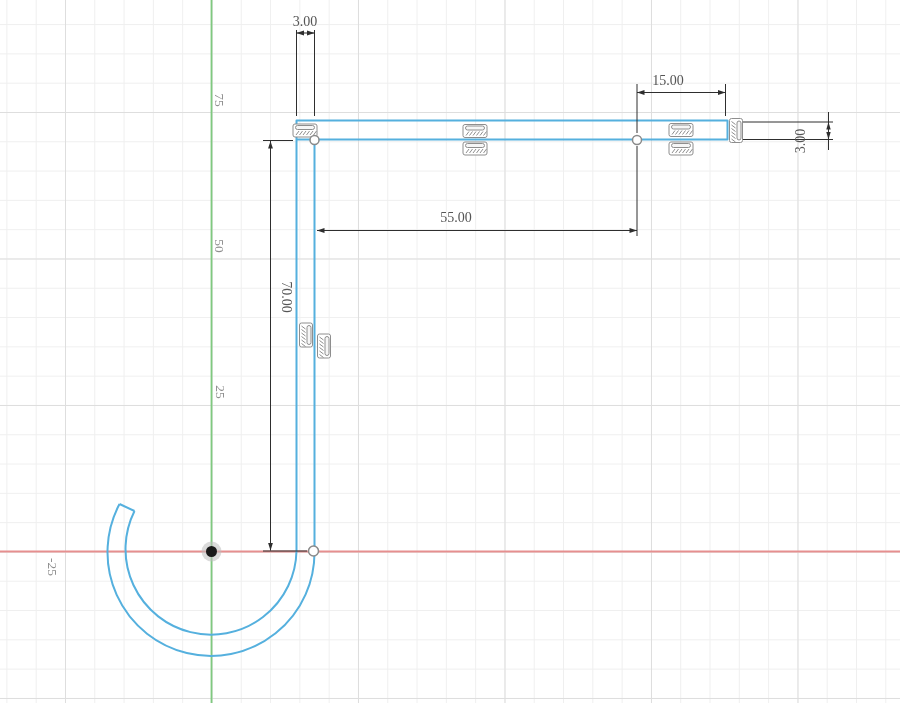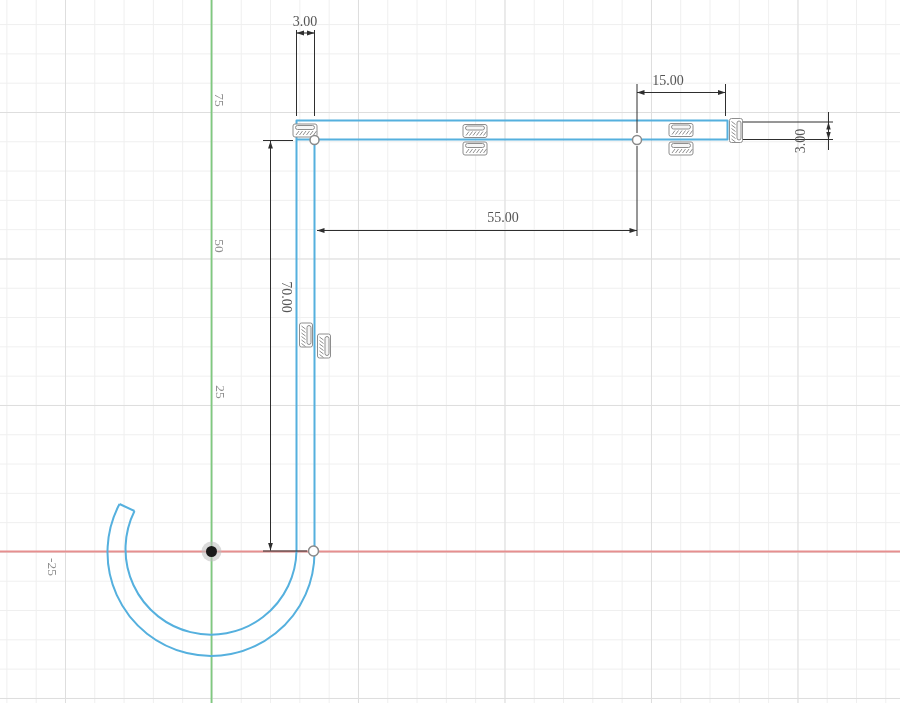--- a/index.html
+++ b/index.html
@@ -116,21 +116,21 @@
     <circle class="pt" cx="313.5" cy="551" r="5"></circle>
 
     <g>
       <circle class="origin-halo" cx="211.5" cy="551.5" r="10"></circle>
       <circle class="origin-dot" cx="211.5" cy="551.5" r="5.5"></circle>
     </g>
   </svg>
 
   <div class="label dim-label c" style="left:305px;top:21.5px;">3.00</div>
   <div class="label dim-label c" style="left:668px;top:80.5px;">15.00</div>
-  <div class="label dim-label c" style="left:503px;top:218px;">55.00</div>
+  <div class="label dim-label c" style="left:456px;top:218px;">55.00</div>
   <div class="label dim-label c90" style="left:286px;top:297px;">70.00</div>
   <div class="label dim-label cm90" style="left:800.5px;top:140.5px;">3.00</div>
 
   <div class="label axis-label c90" style="left:219px;top:100px;">75</div>
   <div class="label axis-label c90" style="left:219px;top:246px;">50</div>
   <div class="label axis-label c90" style="left:220px;top:391.5px;">25</div>
   <div class="label axis-label c90" style="left:52px;top:566.5px;">-25</div>
 
 </div>
 

